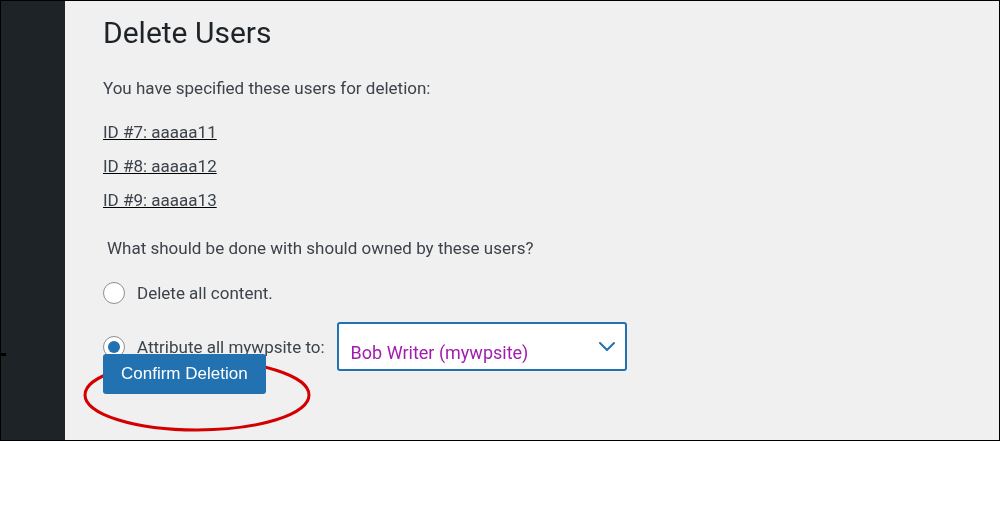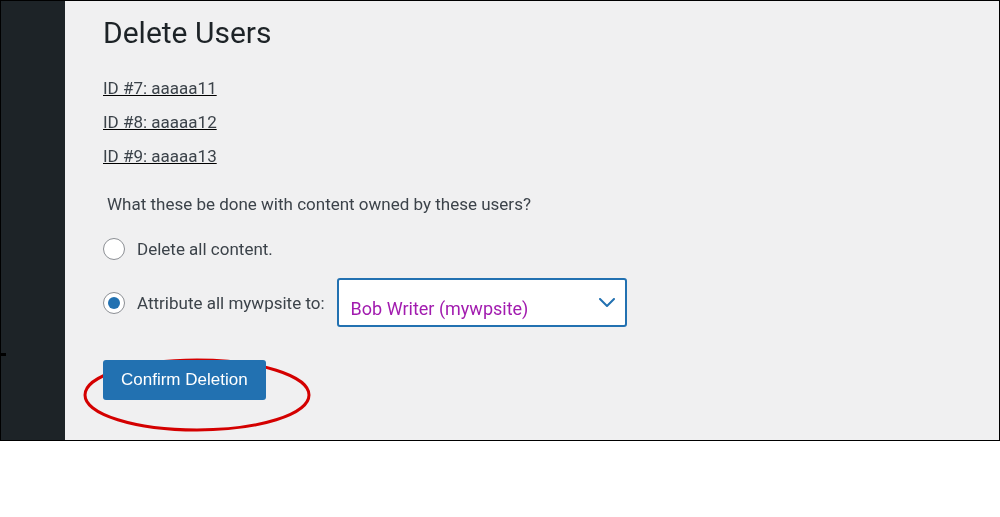--- a/index.html
+++ b/index.html
@@ -111,21 +111,21 @@
     .select-chevron {
       position: absolute;
       right: 12px;
       top: 50%;
       transform: translateY(-50%);
       pointer-events: none;
     }
     .submit-row {
       position: absolute;
       left: 38px;
-      bottom: 40px;
+      bottom: 46px;
     }
     .annotation-ellipse {
       position: absolute;
       left: 16px;
       bottom: 6px;
       width: 232px;
       height: 78px;
       pointer-events: none;
     }
     .btn-primary {
@@ -144,28 +144,29 @@
 <body>
 
 <div class="outer-border">
   <div class="sidebar-strip">
     <div class="sidebar-tick"></div>
   </div>
   <div class="content">
 
     <h1>Delete Users</h1>
 
+    <p class="intro">You have specified these users for deletion:</p>
 
     <ul class="user-list">
       <li>ID #7: aaaaa11</li>
       <li>ID #8: aaaaa12</li>
       <li>ID #9: aaaaa13</li>
     </ul>
 
-    <p class="question">What these be done with content owned by these users?</p>
+    <p class="question">What should be done with should owned by these users?</p>
 
     <div class="option-row">
       <span class="radio"></span>
       <span class="option-label">Delete all content.</span>
     </div>
 
     <div class="option-row">
       <span class="radio checked"></span>
       <span class="option-label">Attribute all mywpsite to:</span>
       <span class="select-wrap">

